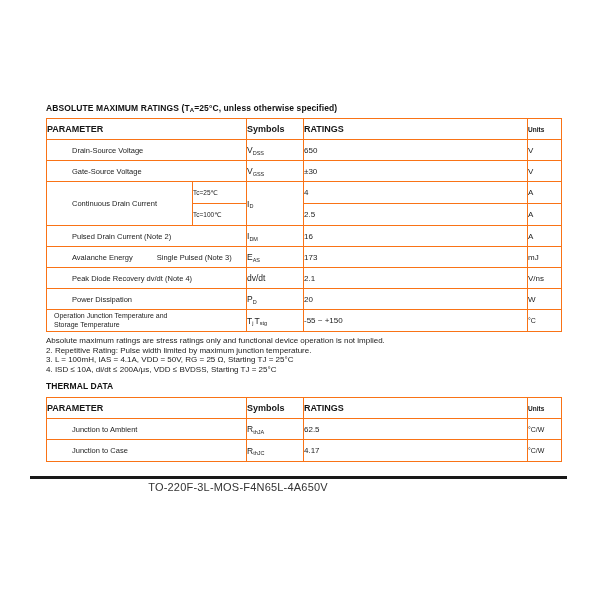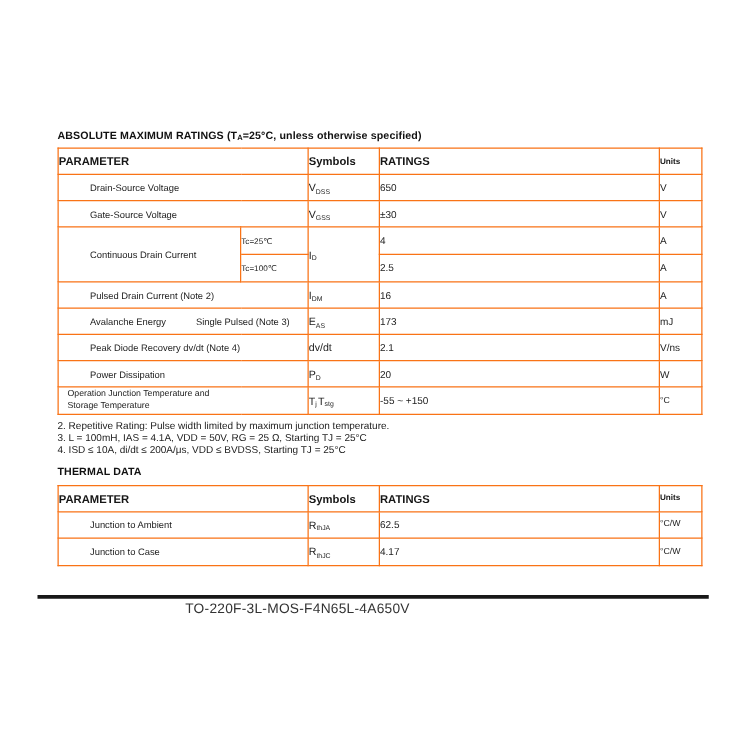--- a/index.html
+++ b/index.html
@@ -196,20 +196,21 @@
             <div>Storage Temperature</div>
           </td>
           <td class="sym"><span>T</span><sub>j</sub><span class="sym2">T</span><sub>stg</sub></td>
           <td class="val">-55 ~ +150</td>
           <td class="unit unit-sm">°C</td>
         </tr>
       </tbody>
     </table>
 
     <div class="notes">
+      <div class="note-line">Absolute maximum ratings are stress ratings only and functional device operation is not implied.</div>
       <div class="note-line">2. Repetitive Rating: Pulse width limited by maximum junction temperature.</div>
       <div class="note-line">3. L = 100mH, IAS = 4.1A, VDD = 50V, RG = 25 Ω, Starting TJ = 25°C</div>
       <div class="note-line note-last">4. ISD ≤ 10A, di/dt ≤ 200A/μs, VDD ≤ BVDSS, Starting TJ = 25°C</div>
     </div>
 
     <div class="section-title thermal-title">THERMAL DATA</div>
 
     <table class="spec thermal">
       <colgroup>
         <col style="width:200px">

